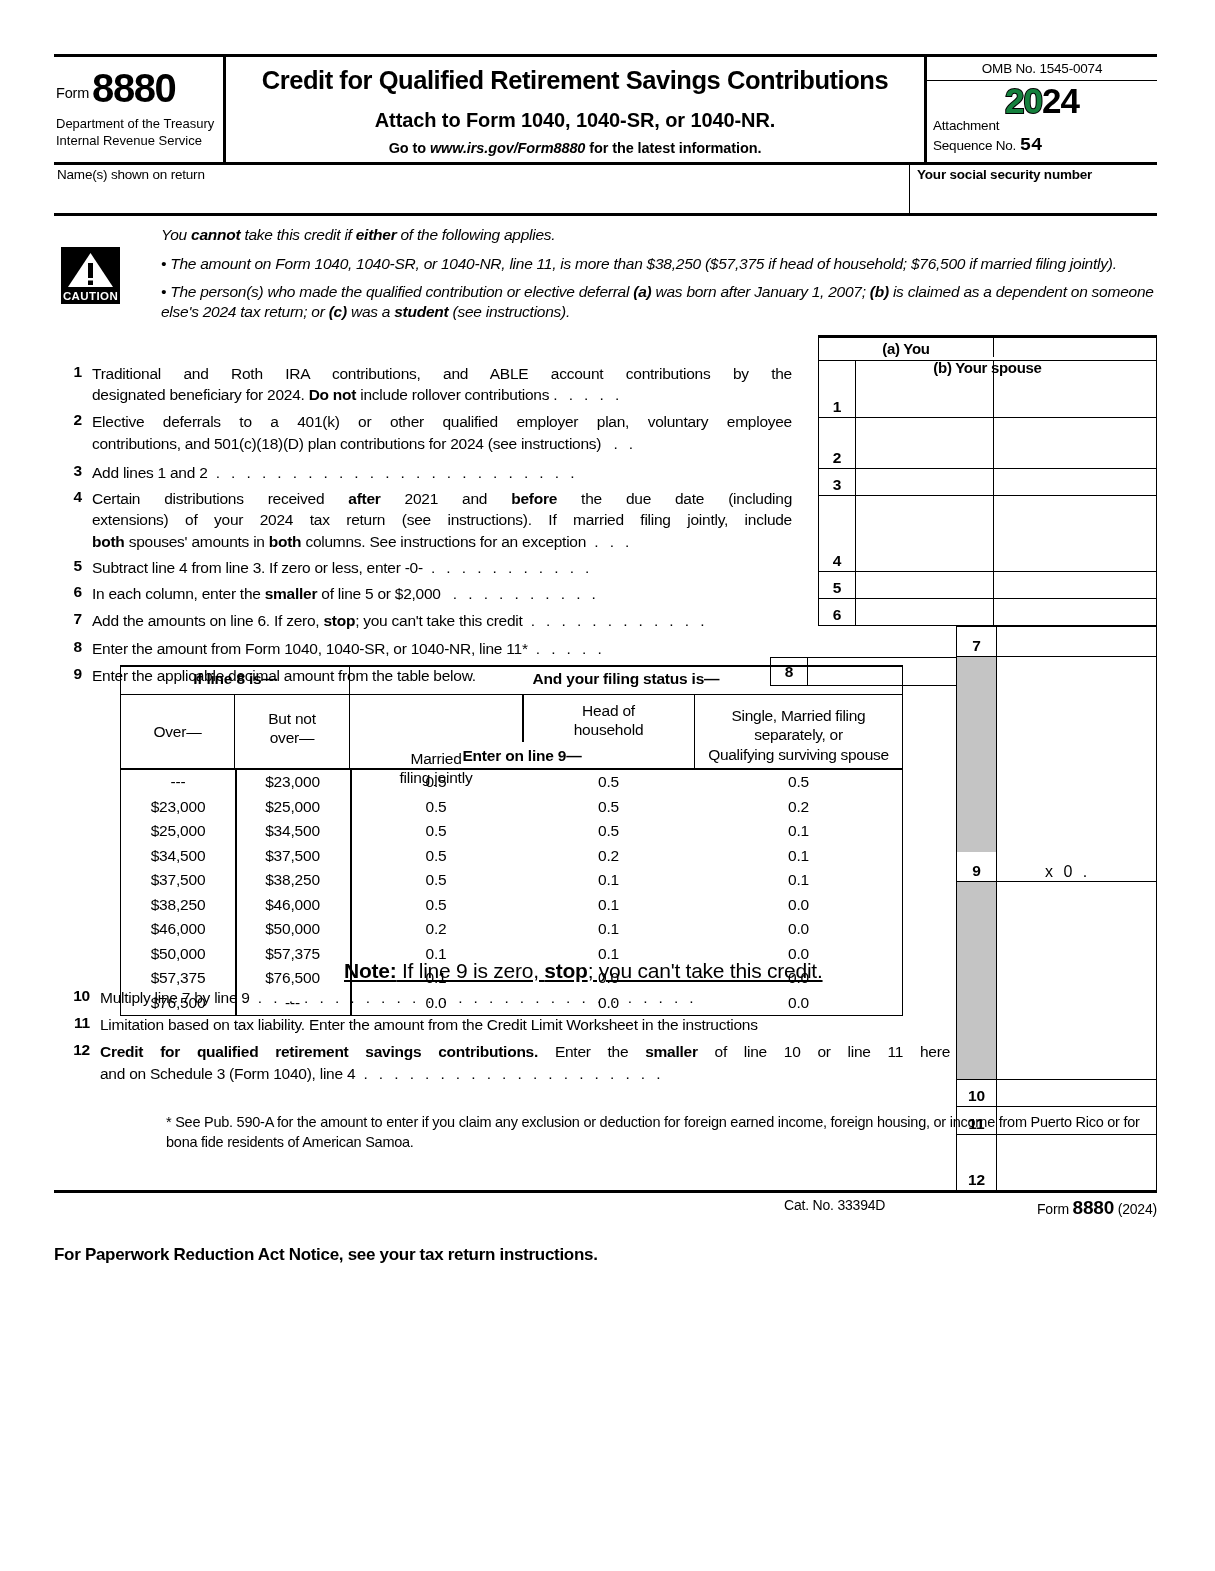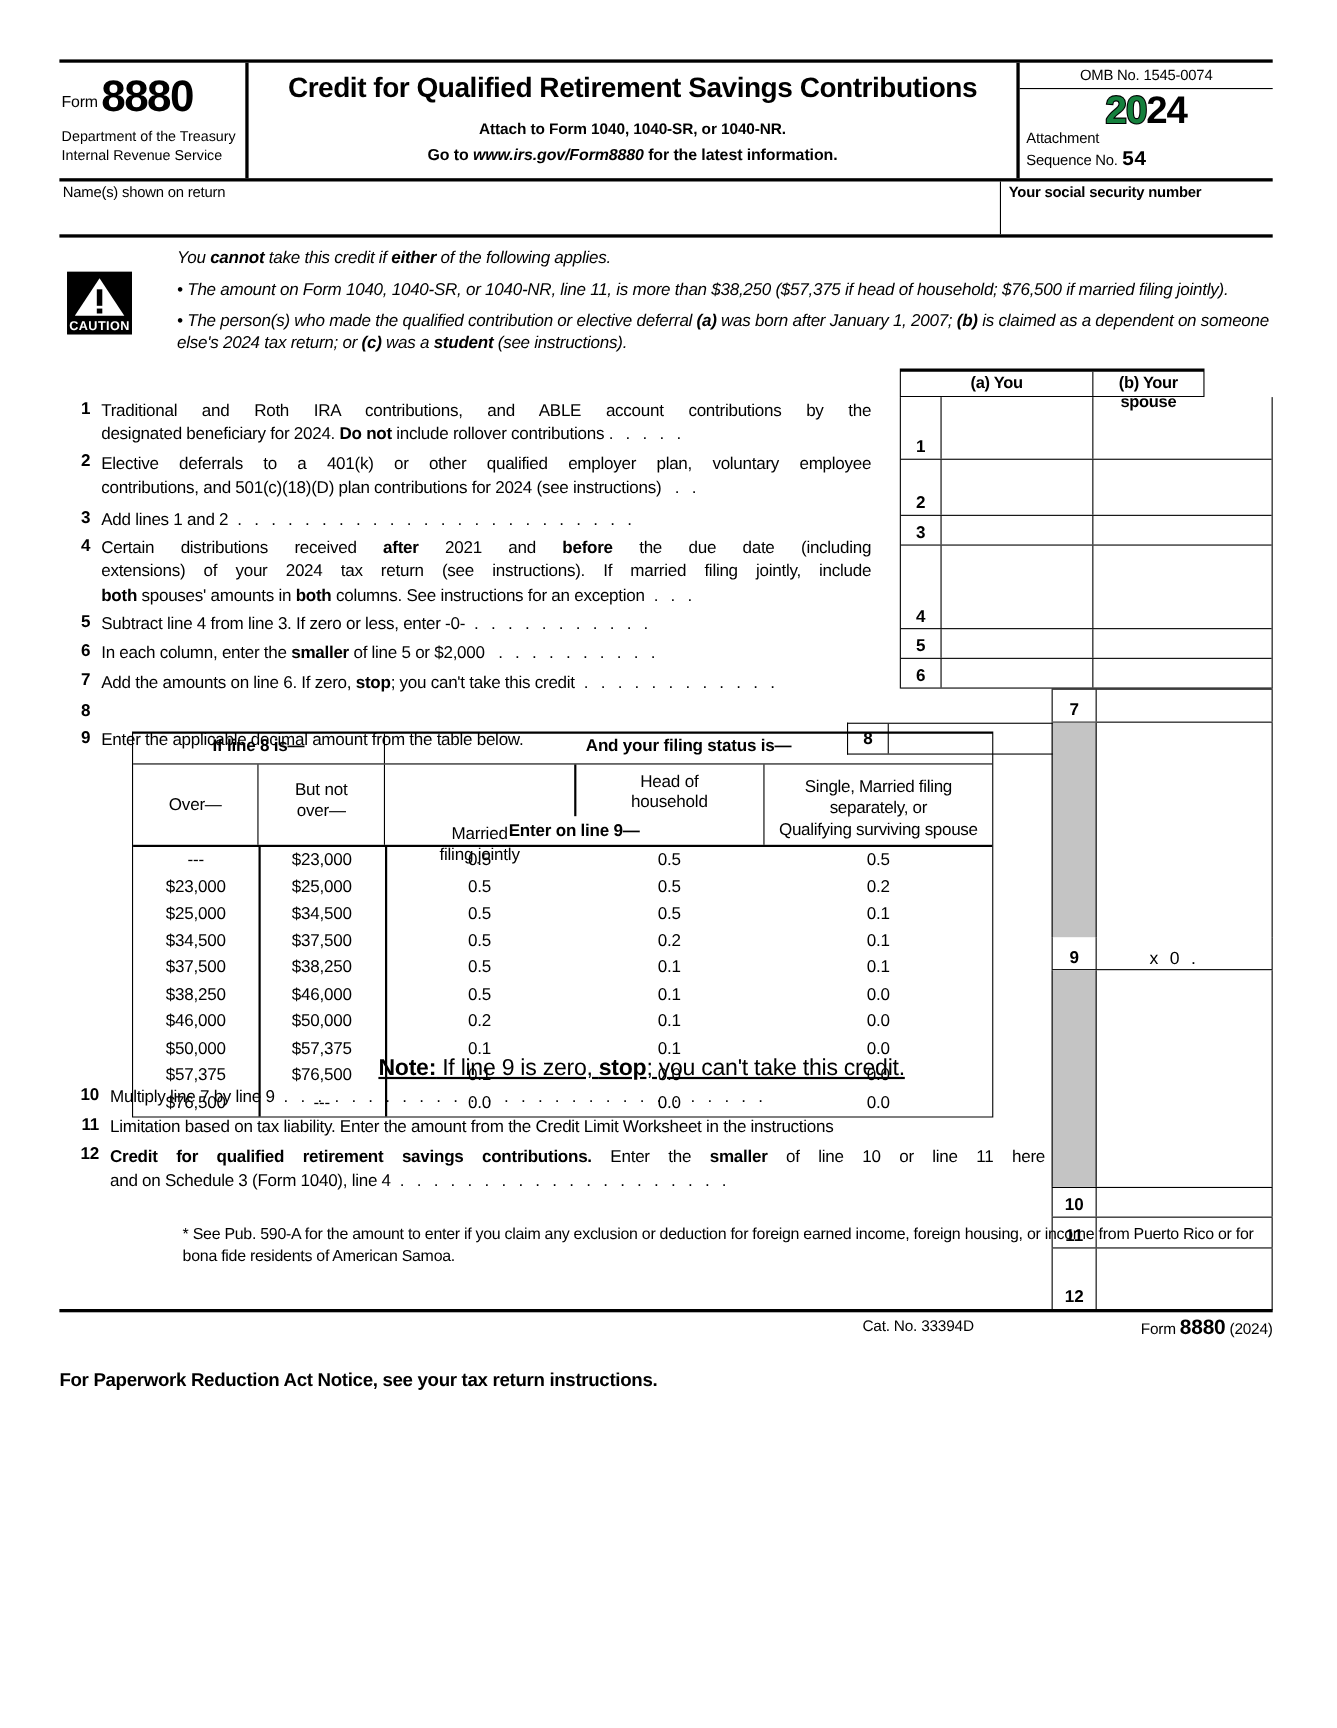--- a/index.html
+++ b/index.html
@@ -69,21 +69,21 @@
     padding-top: 9px;
     box-sizing: border-box;
   }
   .title-main {
     font-size: 25.5px;
     font-weight: bold;
     letter-spacing: -0.45px;
     line-height: 1.1;
   }
   .attach-l {
-    font-size: 14px;
+    font-size: 20px;
     font-weight: bold;
     margin-top: 15px;
     letter-spacing: -0.1px;
   }
   .goto-l {
     font-size: 14.5px;
     font-weight: bold;
     margin-top: 8px;
     letter-spacing: -0.1px;
   }
@@ -207,30 +207,31 @@
     letter-spacing: -0.25px;
   }
   .ltext b { font-weight: bold; }
   .just { text-align: justify; text-align-last: justify; }
 
   
   .colhdr {
     position: absolute;
     left: 764px;
     top: 0;
-    width: 277px;
+    width: 339px;
     height: 26px;
     border-top: 3px solid #000;
     border-bottom: 1.5px solid #000;
     border-left: 1.5px solid #000;
     border-right: 1.5px solid #000;
     box-sizing: border-box;
     display: flex;
     font-size: 15px;
     font-weight: bold;
+    flex-direction: column;
   }
   .colhdr .c-a {
     width: 175px;
     text-align: center;
     border-right: 1.5px solid #000;
     box-sizing: border-box;
     letter-spacing: -0.3px;
     padding-top: 2px;
   }
   .colhdr .c-b {
@@ -707,20 +708,23 @@
 
         <div class="lrow" style="margin-top:6px;">
           <div class="lnum">7</div>
           <div class="ltext" style="width:865px;">
             <div>Add the amounts on line 6. If zero, <b>stop</b>; you can't take this credit &nbsp;<span class="dots">. . . . . . . . . . . .</span></div>
           </div>
         </div>
 
         <div class="lrow" style="margin-top:6px;">
           <div class="lnum">8</div>
+          <div class="ltext" style="width:700px;">
+            <div>Enter the amount from Form 1040, 1040-SR, or 1040-NR, line 11* &nbsp;<span class="dots">. . . . .</span></div>
+          </div>
         </div>
 
         <div class="lrow" style="margin-top:6px;">
           <div class="lnum">9</div>
           <div class="ltext" style="width:700px;">
             <div>Enter the applicable decimal amount from the table below.</div>
           </div>
         </div>
 
       </div>

